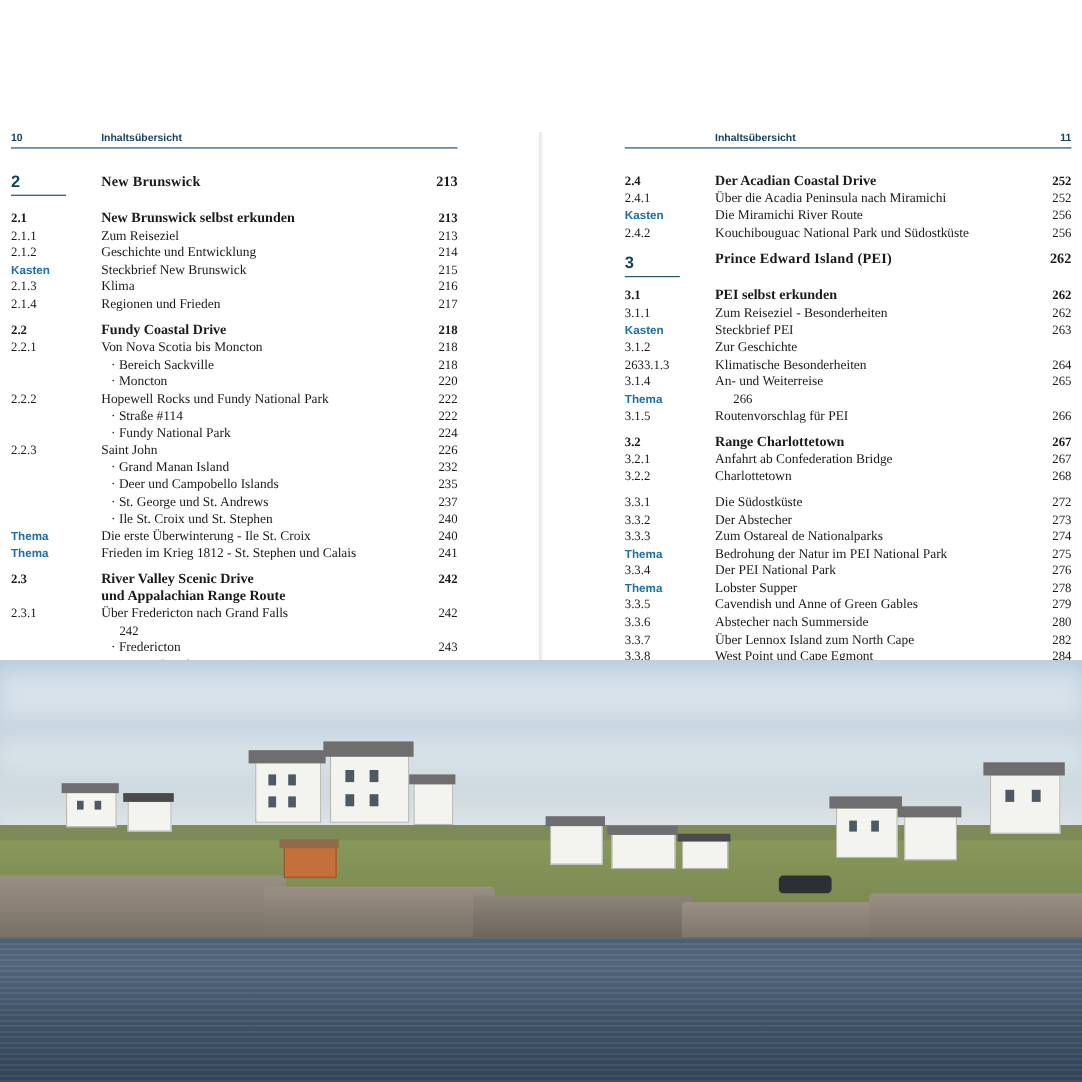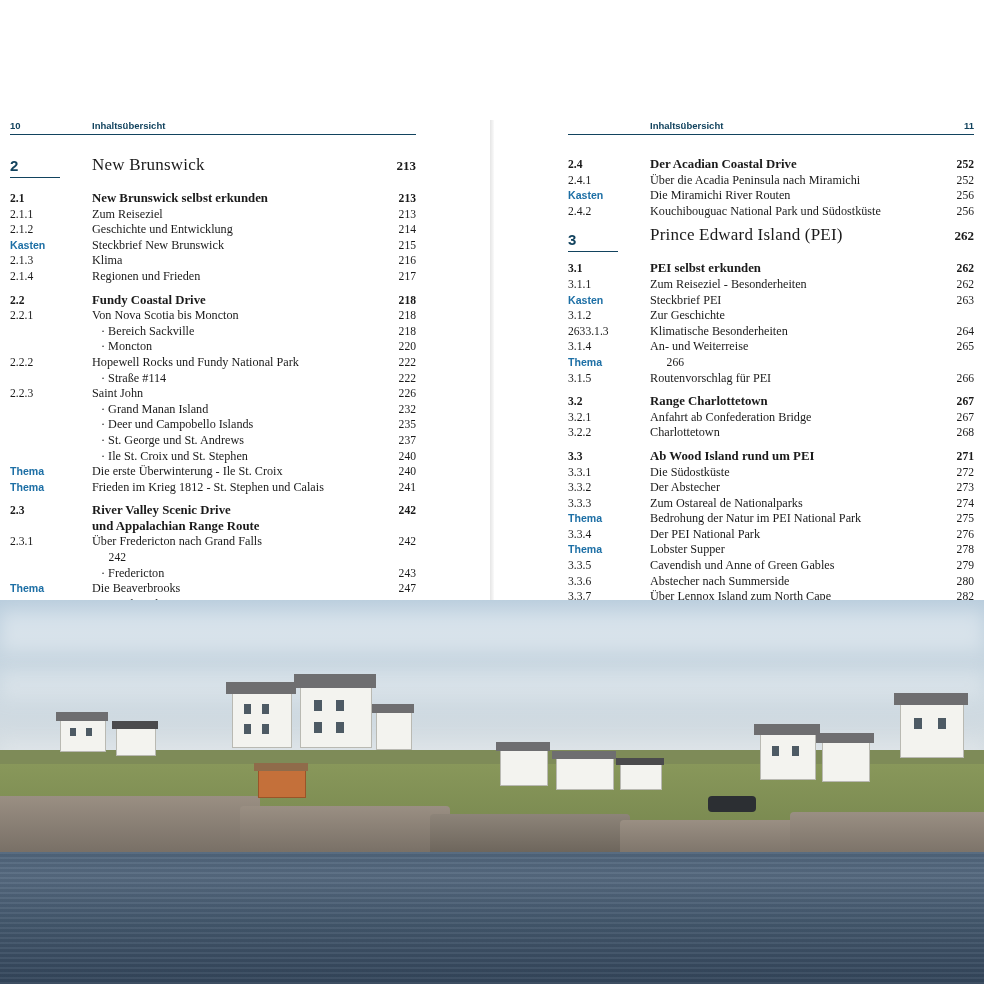--- a/index.html
+++ b/index.html
@@ -80,22 +80,22 @@
   .lbl { flex: 1; }
   .pg {
     width: 34px;
     flex: none;
     text-align: right;
     font-size: 11.6px;
   }
 
   .row.chapter { height: 26px; }
   .row.chapter .lbl {
-    font-weight: normal;
-    font-size: 17px;
+    font-weight: bold;
+    font-size: 13px;
     letter-spacing: .2px;
   }
   .row.chapter .pg { font-weight: bold; font-size: 13px; }
 
   .row.h2 .num,
   .row.h2 .lbl,
   .row.h2 .pg { font-weight: bold; }
   .row.h2 .lbl { font-size: 12.8px; }
 
   .row.tag .num {
@@ -242,20 +242,25 @@
         <div class="row">
           <span class="num">2.2.2</span>
           <span class="lbl">Hopewell Rocks und Fundy National Park</span>
           <span class="pg">222</span>
         </div>
         <div class="row sub">
           <span class="num"></span>
           <span class="lbl">· Straße #114</span>
           <span class="pg">222</span>
         </div>
+        <div class="row sub">
+          <span class="num"></span>
+          <span class="lbl">· Fundy National Park</span>
+          <span class="pg">224</span>
+        </div>
         <div class="row">
           <span class="num">2.2.3</span>
           <span class="lbl">Saint John</span>
           <span class="pg">226</span>
         </div>
         <div class="row sub">
           <span class="num"></span>
           <span class="lbl">· Grand Manan Island</span>
           <span class="pg">232</span>
         </div>
@@ -350,21 +355,21 @@
           <span class="lbl">Der Acadian Coastal Drive</span>
           <span class="pg">252</span>
         </div>
         <div class="row">
           <span class="num">2.4.1</span>
           <span class="lbl">Über die Acadia Peninsula nach Miramichi</span>
           <span class="pg">252</span>
         </div>
         <div class="row tag">
           <span class="num">Kasten</span>
-          <span class="lbl">Die Miramichi River Routen</span>
+          <span class="lbl">Die Miramichi River Route</span>
           <span class="pg">256</span>
         </div>
         <div class="row">
           <span class="num">2.4.2</span>
           <span class="lbl">Kouchibouguac National Park und Südostküste</span>
           <span class="pg">256</span>
         </div>
         <div class="spacer"></div>
         <div class="row chapter">
           <span class="num"></span>
@@ -421,25 +426,20 @@
           <span class="num">3.2.1</span>
           <span class="lbl">Anfahrt ab Confederation Bridge</span>
           <span class="pg">267</span>
         </div>
         <div class="row">
           <span class="num">3.2.2</span>
           <span class="lbl">Charlottetown</span>
           <span class="pg">268</span>
         </div>
         <div class="spacer"></div>
-        <div class="row h2">
-          <span class="num">3.3</span>
-          <span class="lbl">Ab Wood Island rund um PEI</span>
-          <span class="pg">271</span>
-        </div>
         <div class="row">
           <span class="num">3.3.1</span>
           <span class="lbl">Die Südostküste</span>
           <span class="pg">272</span>
         </div>
         <div class="row">
           <span class="num">3.3.2</span>
           <span class="lbl">Der Abstecher</span>
           <span class="pg">273</span>
         </div>

